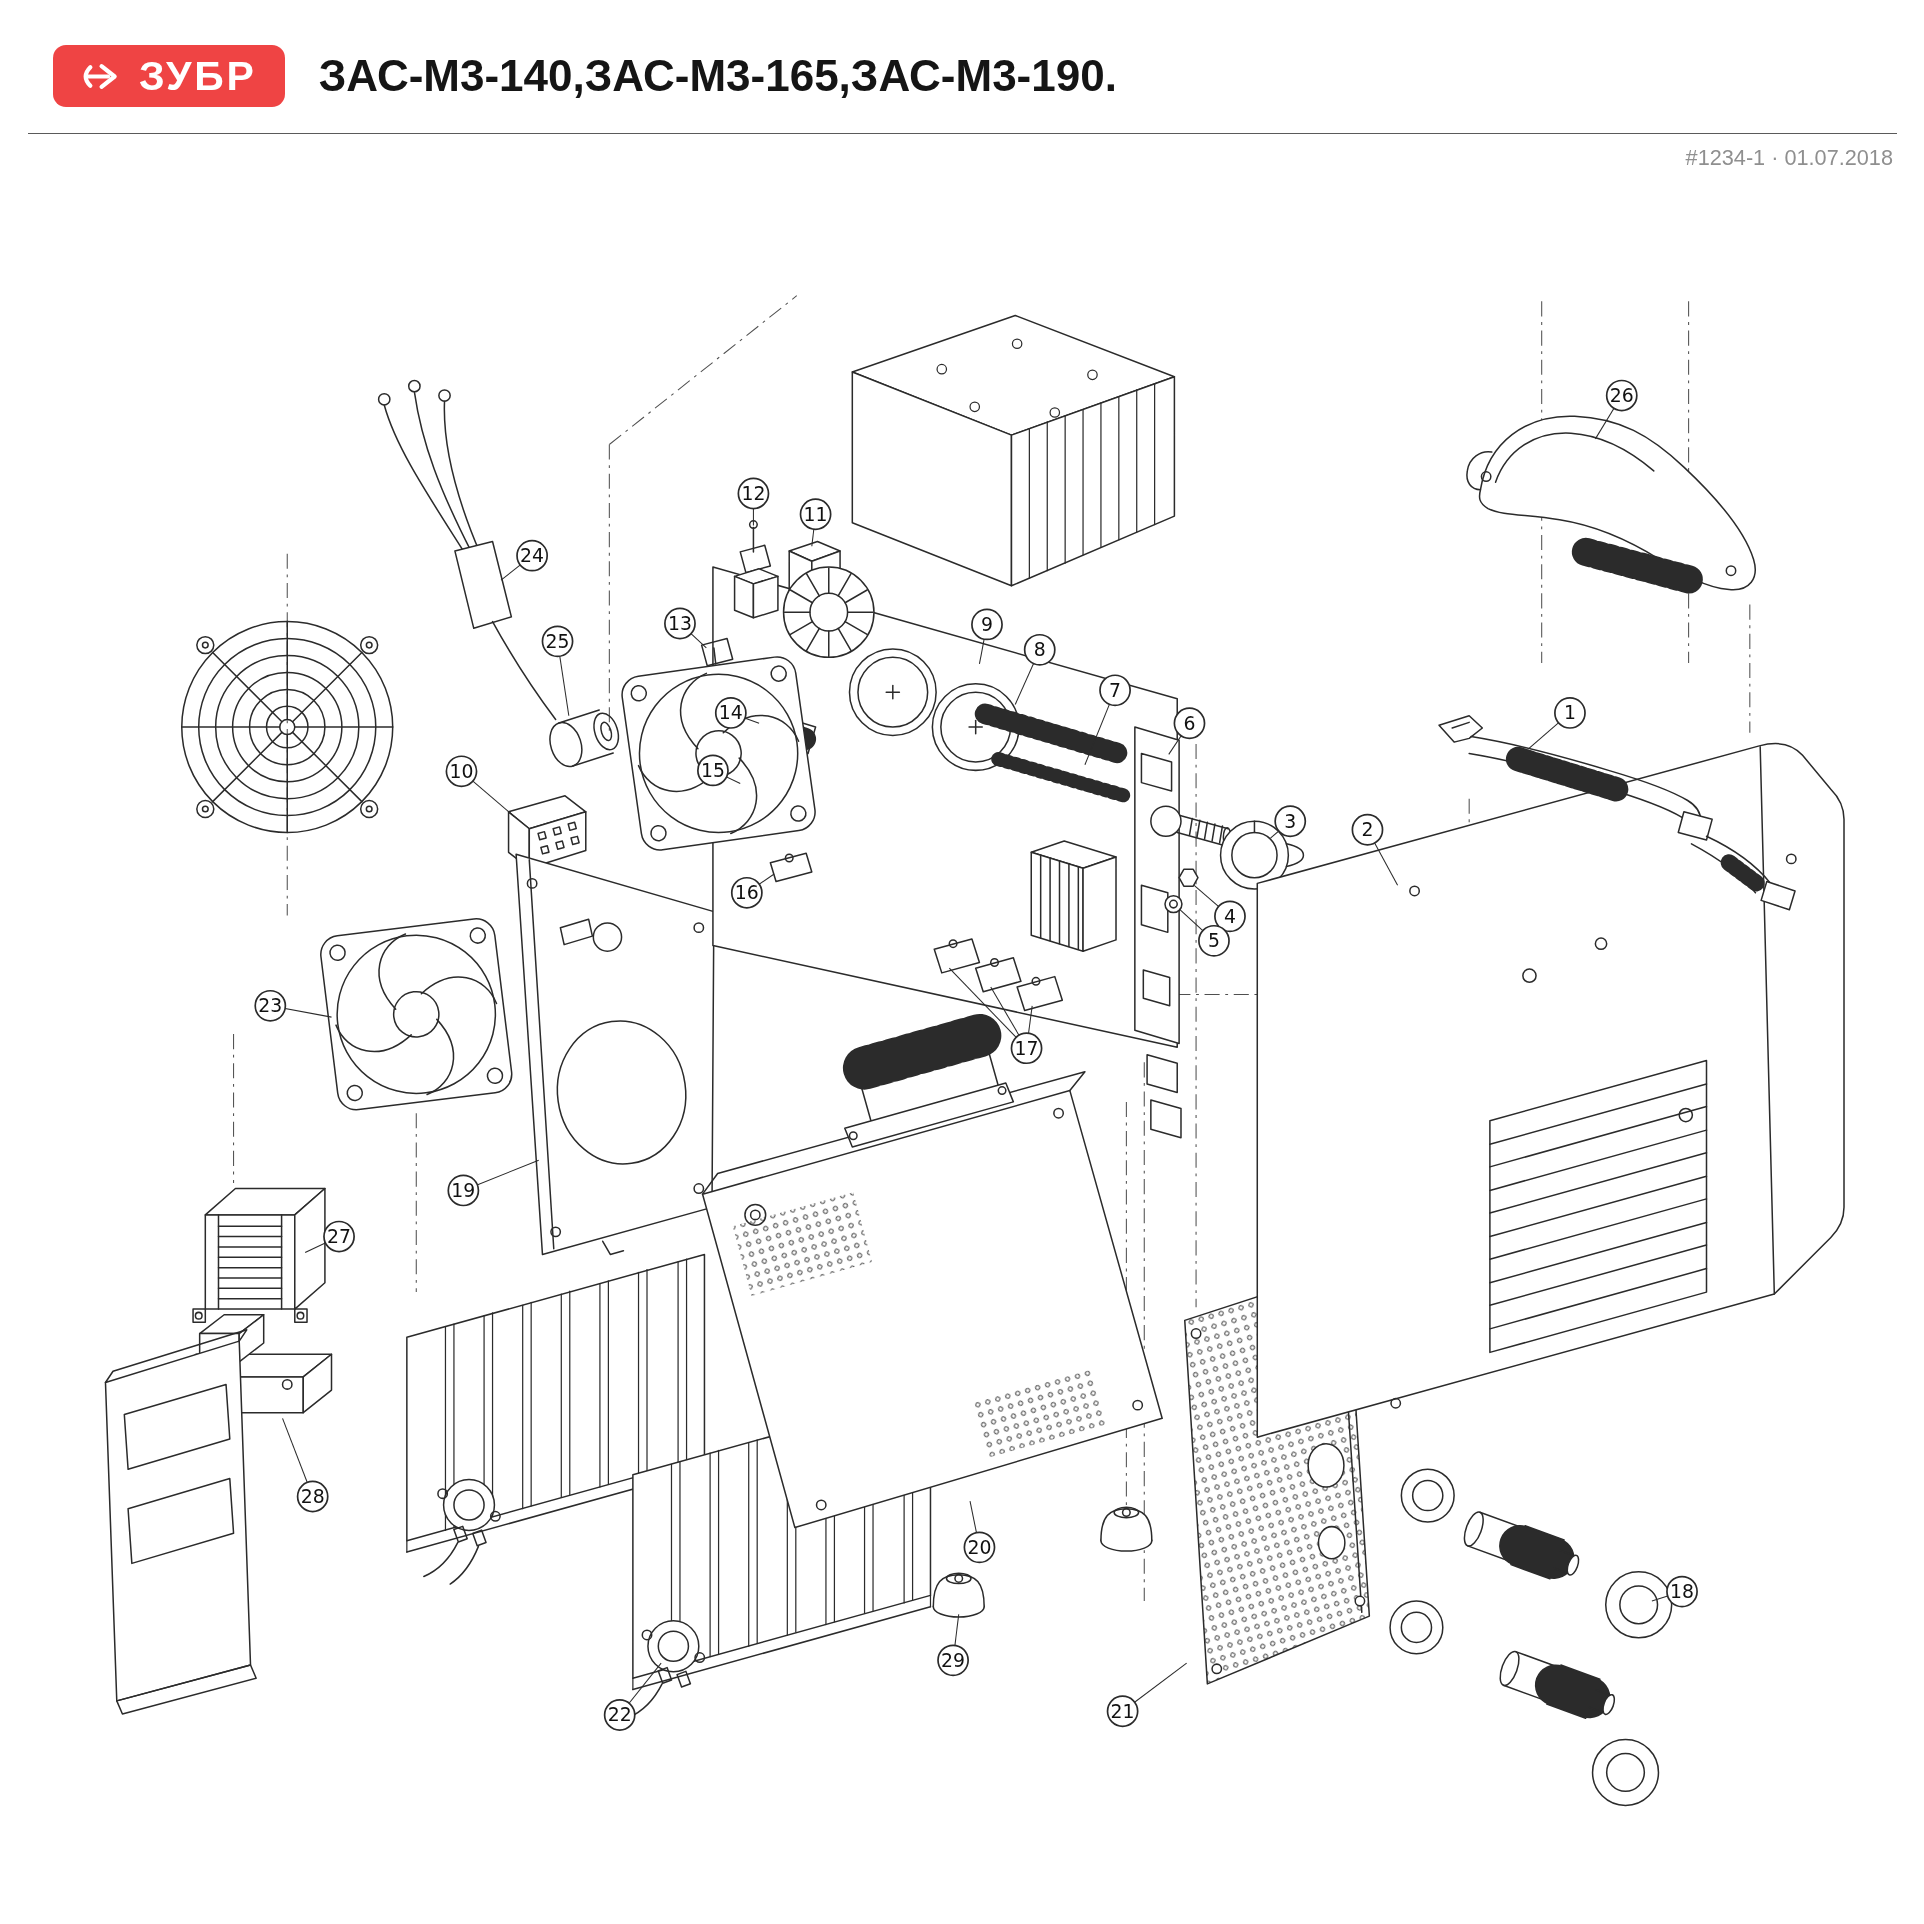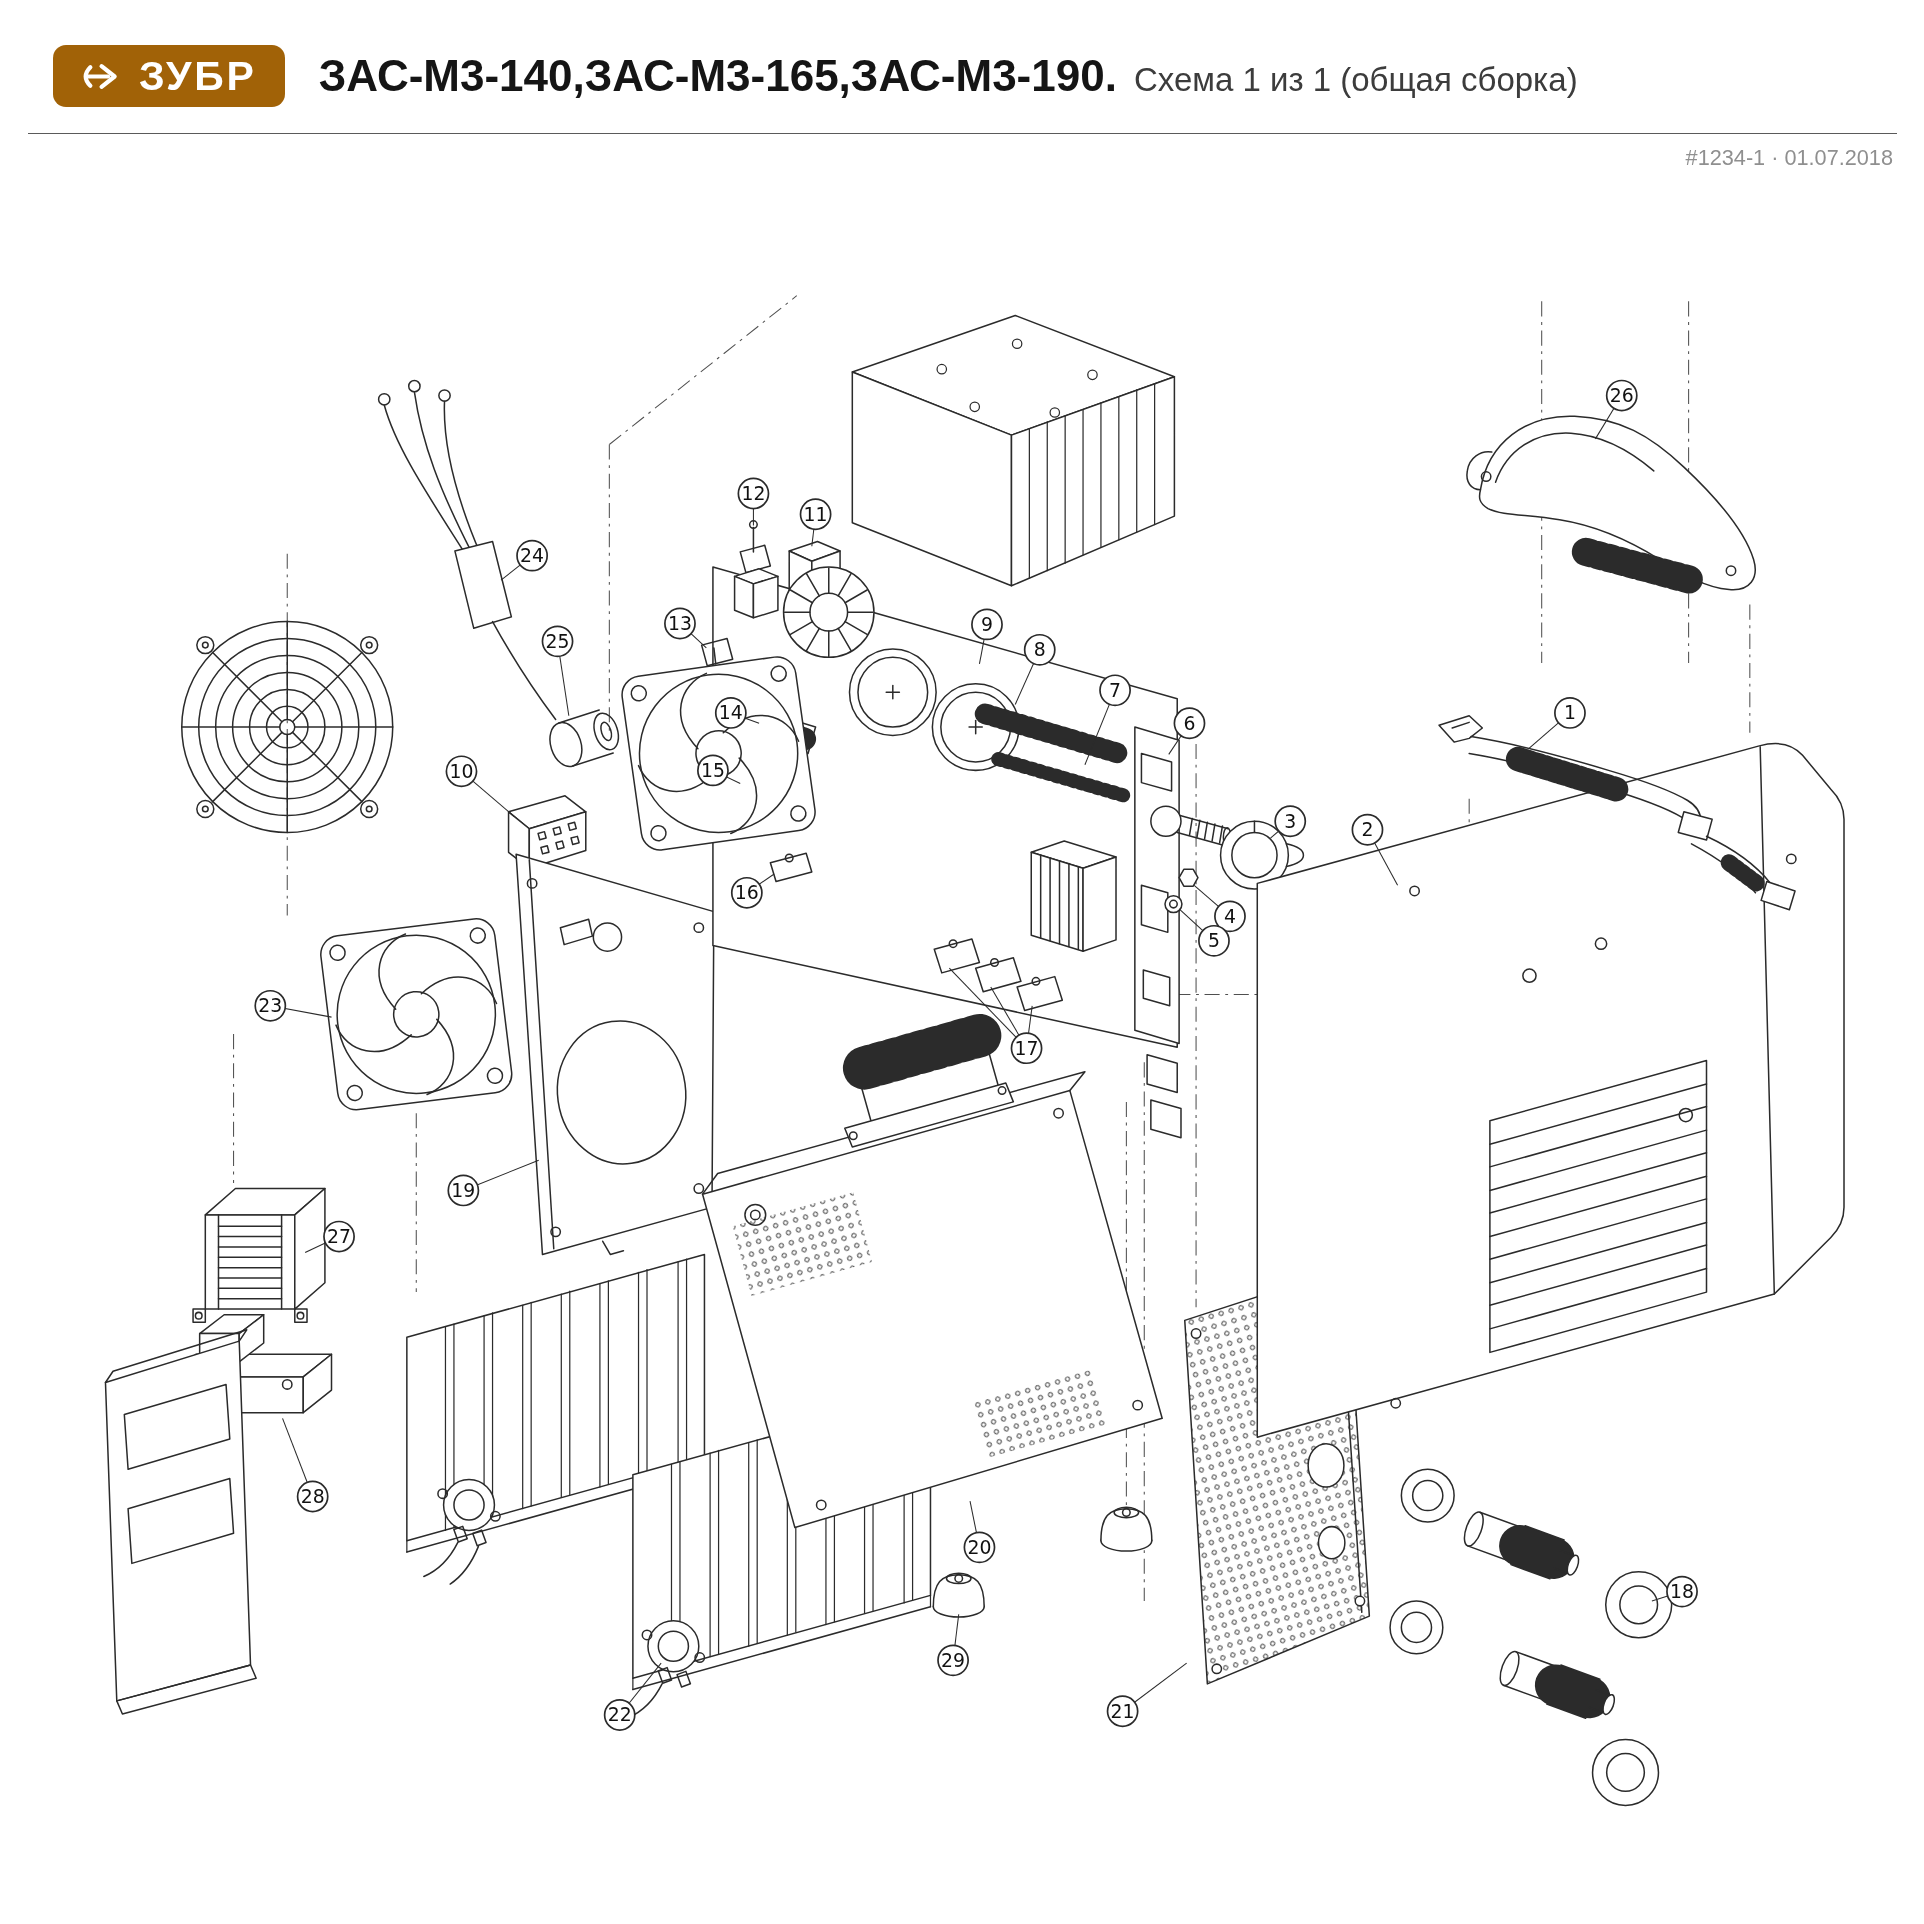--- a/index.html
+++ b/index.html
@@ -1,20 +1,20 @@
 <!DOCTYPE html>
 <html style="font-size:15px"><head>
 <meta charset="utf-8">
 <style>
   html,body{margin:0;padding:0;}
   body{width:1925px;height:1925px;background:#ffffff;position:relative;overflow:hidden;
        font-family:"Liberation Sans",sans-serif;}
   .header{position:absolute;top:0;left:0;right:0;z-index:2;}
   .header-row{display:flex;align-items:center;gap:34px;padding:45px 53px 0 53px;}
-  .logo{display:flex;align-items:center;gap:15px;background:#a16207;border-radius:13px;
+  .logo{display:flex;align-items:center;gap:15px;background:#ef4444;border-radius:13px;
         padding:9.4px 28px;height:62px;box-sizing:border-box;}
   .logo-text{color:#fff;font-weight:bold;font-size:41px;letter-spacing:2.8px;line-height:1;}
   .titles{display:flex;align-items:baseline;gap:17px;white-space:nowrap;}
   .title{font-size:44px;font-weight:bold;color:#151515;}
   .subtitle{font-size:33px;color:#3c3c3c;}
   .rule{margin:26px 28px 0 28px;border-top:1.9px solid #5a5a5a;}
   .docref{text-align:right;margin:11.3px 32px 0 0;color:#8f8f8f;font-size:21.7px;}
   #diagram-svg{position:absolute;left:0;top:0;width:1925px;height:1925px;z-index:1;}
   
   .guide{stroke:#4f4f4f;stroke-width:1.1;stroke-dasharray:16 6 3 6;fill:none;}
@@ -33,21 +33,20 @@
         <g stroke="#fff" stroke-width="4.5" fill="none" stroke-linecap="round" stroke-linejoin="round">
           <path d="M7 23 H29"></path>
           <path d="M22 12 L36 23 L22 34"></path>
           <path d="M10 13 Q5 18 5 23 Q5 28 10 33"></path>
         </g>
       </svg>
       <span class="logo-text">ЗУБР</span>
     </div>
     <div class="titles">
       <span class="title">ЗАС-М3-140,ЗАС-М3-165,ЗАС-М3-190.</span>
-      <span class="subtitle">Схема 1 из 1 (общая сборка)</span>
     </div>
   </div>
   <div class="rule"></div>
   <div class="docref">#1234-1 · 01.07.2018</div>
 </div>
 
 <svg id="diagram-svg" viewBox="0 0 2044 2044">
   <defs>
     <pattern id="dots" width="11" height="11" patternUnits="userSpaceOnUse" patternTransform="rotate(-16)">
       <circle cx="4" cy="4" r="2.3" fill="#ffffff" stroke="#2b2b2b" stroke-width="1"></circle>

